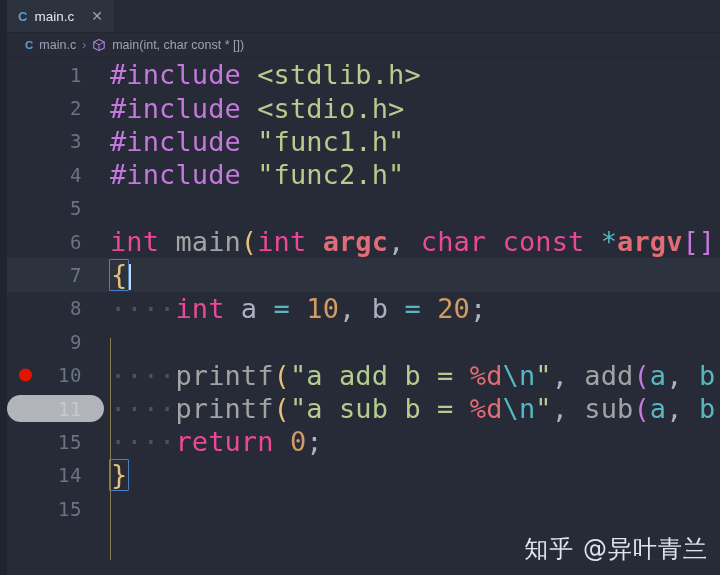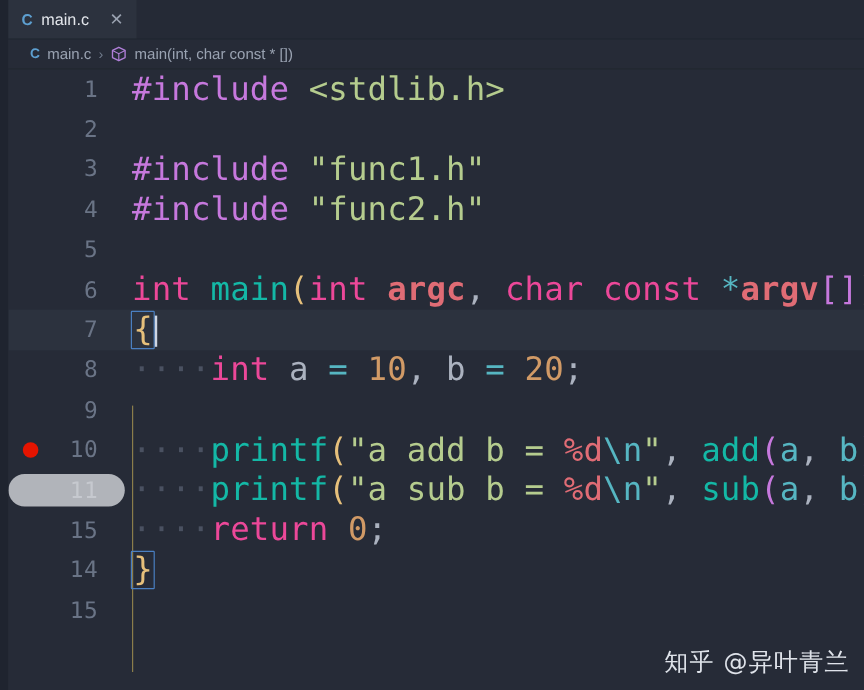--- a/index.html
+++ b/index.html
@@ -151,21 +151,21 @@
     left:103px;
     width:1px;
     background:#8a7d4a;
   }
   
   .ws { color:#4a5161; }
   
   .t-pre     { color:#c678dd; }   
   .t-str     { color:#b5cc8e; }   
   .t-type    { color:#ec4899; }   
-  .t-fn      { color:#14b8a6; }   
+  .t-fn      { color:#a3a3a3; }   
   .t-param   { color:#e06c75;font-weight:bold; }   
   .t-var     { color:#56b6c2; }   
   .t-var2    { color:#abb2bf; }   
   .t-num     { color:#d19a66; }   
   .t-op      { color:#56b6c2; }   
   .t-esc     { color:#56b6c2; }   
   .t-fmt     { color:#e06c75; }   
   .t-br1     { color:#e6c07b; }   
   .t-br2     { color:#c678dd; }   
   .t-punct   { color:#abb2bf; }
@@ -205,21 +205,21 @@
     font-size:19px;
     color:#c6c9cf;
     z-index:4;
     letter-spacing:0.5px;
   }
   
   .watermark {
     position:absolute;
     right:12px; bottom:10px;
     font-family:"DejaVu Sans", sans-serif;
-    font-size:20px;
+    font-size:24px;
     color:#dfe3ea;
     letter-spacing:1px;
     z-index:6;
     white-space:nowrap;
   }
 </style>
 </head>
 <body>
 
 <div class="app">
@@ -247,21 +247,21 @@
           <path d="M2 4.6 8 7.7l6-3.1M8 7.7v6.7" fill="none" stroke="#b07fd8" stroke-width="1.1"></path>
         </svg>
       </span>
       <span class="bc-text">main(int, char const * [])</span>
     </div>
 
     <div class="editor">
       <div class="indent-guide" style="top:280px; height:222px;"></div>
       <div class="rows" id="rows">
           <div class="row"><div class="gutter"><div class="lineno">1</div></div><div class="code"><span class="t-pre">#include</span><span> </span><span class="t-str">&lt;stdlib.h&gt;</span></div></div>
-          <div class="row"><div class="gutter"><div class="lineno">2</div></div></div>
+          <div class="row"><div class="gutter"><div class="lineno">2</div></div><div class="code"><span class="t-pre">#include</span><span> </span><span class="t-str">&lt;stdio.h&gt;</span></div></div>
           <div class="row"><div class="gutter"><div class="lineno">3</div></div><div class="code"><span class="t-pre">#include</span><span> </span><span class="t-str">"func1.h"</span></div></div>
           <div class="row"><div class="gutter"><div class="lineno">4</div></div><div class="code"><span class="t-pre">#include</span><span> </span><span class="t-str">"func2.h"</span></div></div>
           <div class="row"><div class="gutter"><div class="lineno">5</div></div><div class="code"></div></div>
           <div class="row"><div class="gutter"><div class="lineno">6</div></div><div class="code"><span class="t-type">int</span><span> </span><span class="t-fn">main</span><span class="t-br1">(</span><span class="t-type">int</span><span> </span><span class="t-param">argc</span><span class="t-punct">, </span><span class="t-type">char</span><span> </span><span class="t-type">const</span><span> </span><span class="t-op">*</span><span class="t-param">argv</span><span class="t-br2">[]</span><span class="t-br1">)</span></div></div>
           <div class="row current"><div class="gutter"><div class="lineno">7</div></div><div class="code"><span class="t-br1 brmatch">{</span><span class="caret"></span></div></div>
           <div class="row"><div class="gutter"><div class="lineno">8</div></div><div class="code"><span class="ws">····</span><span class="t-type">int</span><span> </span><span class="t-var2">a</span><span> </span><span class="t-op">=</span><span> </span><span class="t-num">10</span><span class="t-punct">, </span><span class="t-var2">b</span><span> </span><span class="t-op">=</span><span> </span><span class="t-num">20</span><span class="t-punct">;</span></div></div>
           <div class="row"><div class="gutter"><div class="lineno">9</div></div><div class="code"></div></div>
           <div class="row"><div class="gutter"><div class="bp-dot"></div><div class="lineno">10</div></div><div class="code"><span class="ws">····</span><span class="t-fn">printf</span><span class="t-br1">(</span><span class="t-str">"a add b = </span><span class="t-fmt">%d</span><span class="t-esc">\n</span><span class="t-str">"</span><span class="t-punct">, </span><span class="t-fn">add</span><span class="t-br2">(</span><span class="t-var">a</span><span class="t-punct">, </span><span class="t-var">b</span><span class="t-br2">)</span><span class="t-br1">)</span><span class="t-semi">;</span></div></div>
           <div class="row"><div class="gutter"><div class="gutter-pill"></div><div class="gutter-pill-no">11</div></div><div class="code"><span class="ws">····</span><span class="t-fn">printf</span><span class="t-br1">(</span><span class="t-str">"a sub b = </span><span class="t-fmt">%d</span><span class="t-esc">\n</span><span class="t-str">"</span><span class="t-punct">, </span><span class="t-fn">sub</span><span class="t-br2">(</span><span class="t-var">a</span><span class="t-punct">, </span><span class="t-var">b</span><span class="t-br2">)</span><span class="t-br1">)</span><span class="t-semi">;</span></div></div>
           <div class="row"><div class="gutter"><div class="lineno">15</div></div><div class="code"><span class="ws">····</span><span class="t-type">return</span><span> </span><span class="t-num">0</span><span class="t-punct">;</span></div></div>

